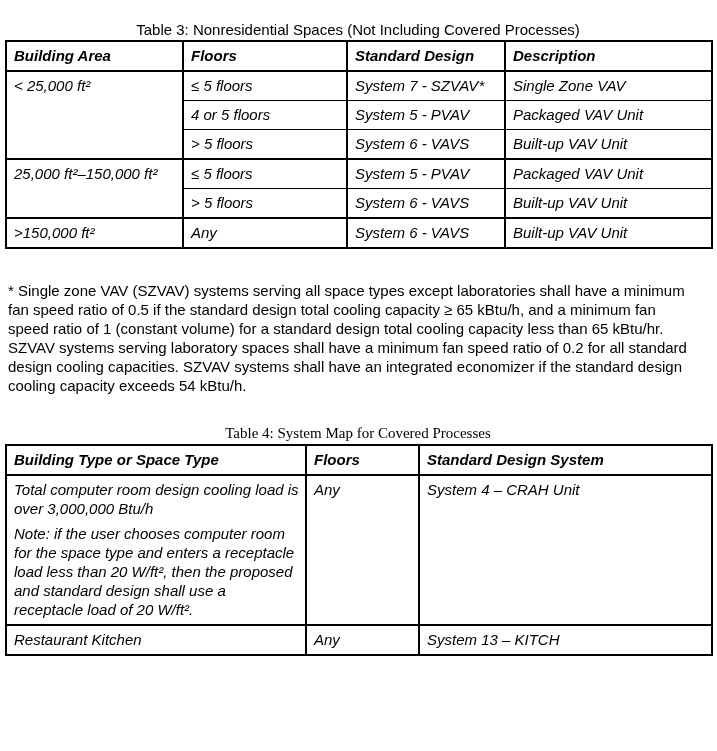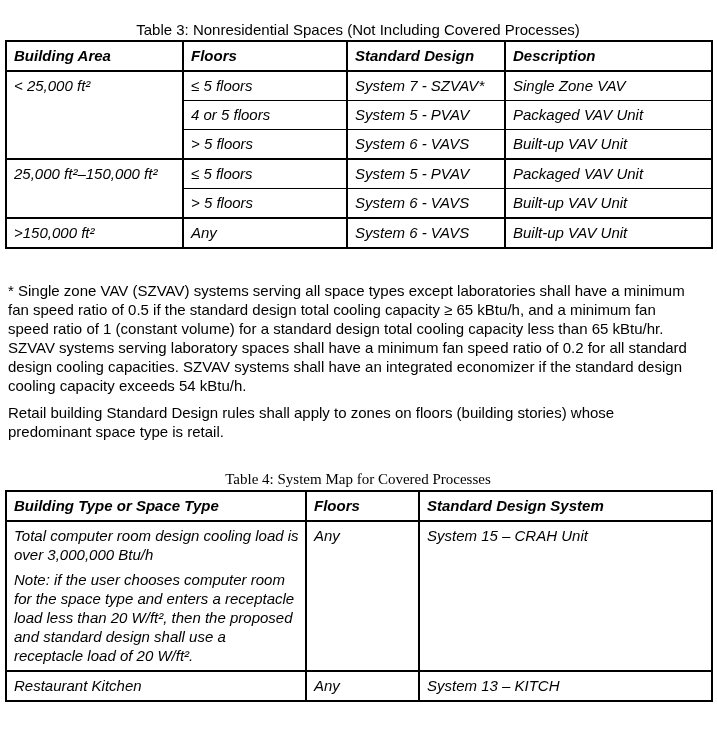--- a/index.html
+++ b/index.html
@@ -124,21 +124,20 @@
       <tr class="gs">
         <td>&gt;150,000 ft²</td>
         <td>Any</td>
         <td>System 6 - VAVS</td>
         <td>Built-up VAV Unit</td>
       </tr>
     </tbody>
   </table>
 
   <p class="note">* Single zone VAV (SZVAV) systems serving all space types except laboratories shall have a minimum fan speed ratio of 0.5 if the standard design total cooling capacity ≥ 65 kBtu/h, and a minimum fan speed ratio of 1 (constant volume) for a standard design total cooling capacity less than 65 kBtu/hr. SZVAV systems serving laboratory spaces shall have a minimum fan speed ratio of 0.2 for all standard design cooling capacities. SZVAV systems shall have an integrated economizer if the standard design cooling capacity exceeds 54 kBtu/h.</p>
-  <p class="note retail">Retail building Standard Design rules shall apply to zones on floors (building stories) whose predominant space type is retail.</p>
 
   <div class="tbl-title t4title">Table 4: System Map for Covered Processes</div>
 
   <table class="t4">
     <colgroup>
       <col class="c1">
         <col class="c2">
         <col class="c3">
     </colgroup>
     <thead>
@@ -148,21 +147,21 @@
         <th>Standard Design System</th>
       </tr>
     </thead>
     <tbody>
       <tr>
         <td>
           <p>Total computer room design cooling load is over 3,000,000 Btu/h</p>
           <p class="cellnote">Note: if the user chooses computer room for the space type and enters a receptacle load less than 20 W/ft², then the proposed and standard design shall use a receptacle load of 20 W/ft².</p>
         </td>
         <td>Any</td>
-        <td>System 15 – CRAH Unit</td>
+        <td>System 4 – CRAH Unit</td>
       </tr>
       <tr>
         <td>Restaurant Kitchen</td>
         <td>Any</td>
         <td>System 13 – KITCH</td>
       </tr>
     </tbody>
   </table>
 
 </div>

